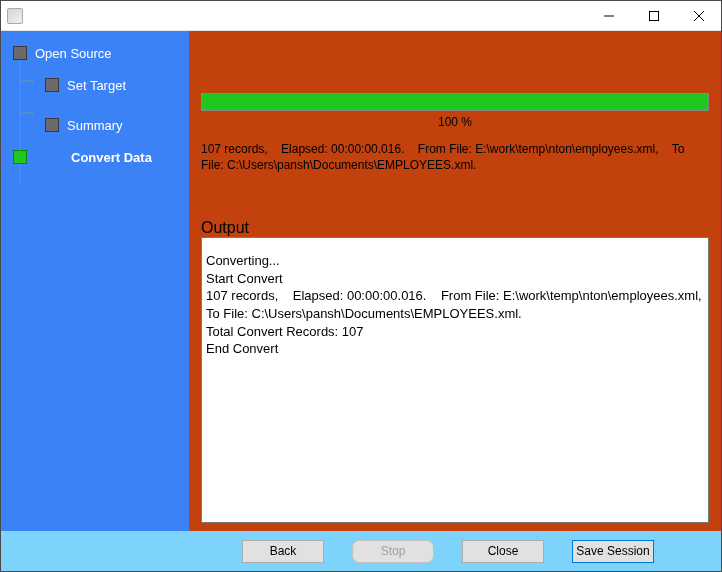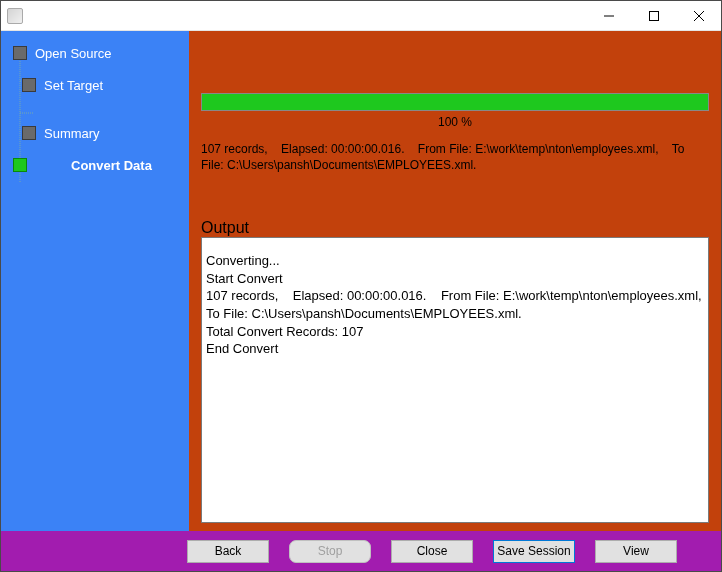--- a/index.html
+++ b/index.html
@@ -92,21 +92,21 @@
   }
   .nav-item .label {
     margin-left: 8px;
     color: #fff;
     font-size: 13px;
   }
   .nav-item.active .label {
     font-weight: bold;
   }
   .nav-item.root { padding-left: 12px; }
-  .nav-item.child { padding-left: 21px; }
+  .nav-item.child { padding-left: 44px; }
   .nav-item.root2 { padding-left: 12px; gap: 36px; }
 
   
   .main {
     flex: 1;
     background: #c2410c;
     display: flex;
     flex-direction: column;
     padding: 12px 12px 8px 12px;
     min-width: 0;
@@ -151,26 +151,26 @@
     color: #000;
     white-space: pre-wrap;
     line-height: 1.35;
     overflow-y: auto;
     position: relative;
   }
 
   
   .button-bar {
     height: 40px;
-    background: #a21caf;
-    display: flex;
-    align-items: center;
-    justify-content: flex-start;
+    background: #7dd3fc;
+    display: flex;
+    align-items: center;
+    justify-content: center;
     padding: 0 12px 0 186px;
-    gap: 20px;
+    gap: 28px;
   }
   .btn {
     min-width: 82px;
     height: 23px;
     background: #e1e1e1;
     border: 1px solid #adadad;
     font-size: 12px;
     color: #000;
     display: flex;
     align-items: center;
@@ -222,21 +222,21 @@
       <line x1="19" y1="82" x2="32" y2="82" stroke="#7aa" stroke-width="1" stroke-dasharray="1,1"></line>
     </svg>
     <div class="nav-item root">
       <div class="box"></div>
       <span class="label">Open Source</span>
     </div>
     <div class="nav-item child" style="margin-top:4px">
       <div class="box"></div>
       <span class="label">Set Target</span>
     </div>
-    <div class="nav-item child" style="margin-top:20px">
+    <div class="nav-item child" style="margin-top:12px">
       <div class="box"></div>
       <span class="label">Summary</span>
     </div>
     <div class="nav-item root2 active" style="margin-top:4px">
       <div class="box"></div>
       <span class="label">Convert Data</span>
     </div>
   </div>
 
   <div class="main">
@@ -255,14 +255,13 @@
 End Convert</span></div>
   </div>
 
 </div>
 
 <div class="button-bar">
   <div class="btn">Back</div>
   <div class="btn disabled">Stop</div>
   <div class="btn">Close</div>
   <div class="btn primary">Save Session</div>
-  <div class="btn">View</div>
 </div>
 
 </body></html>

